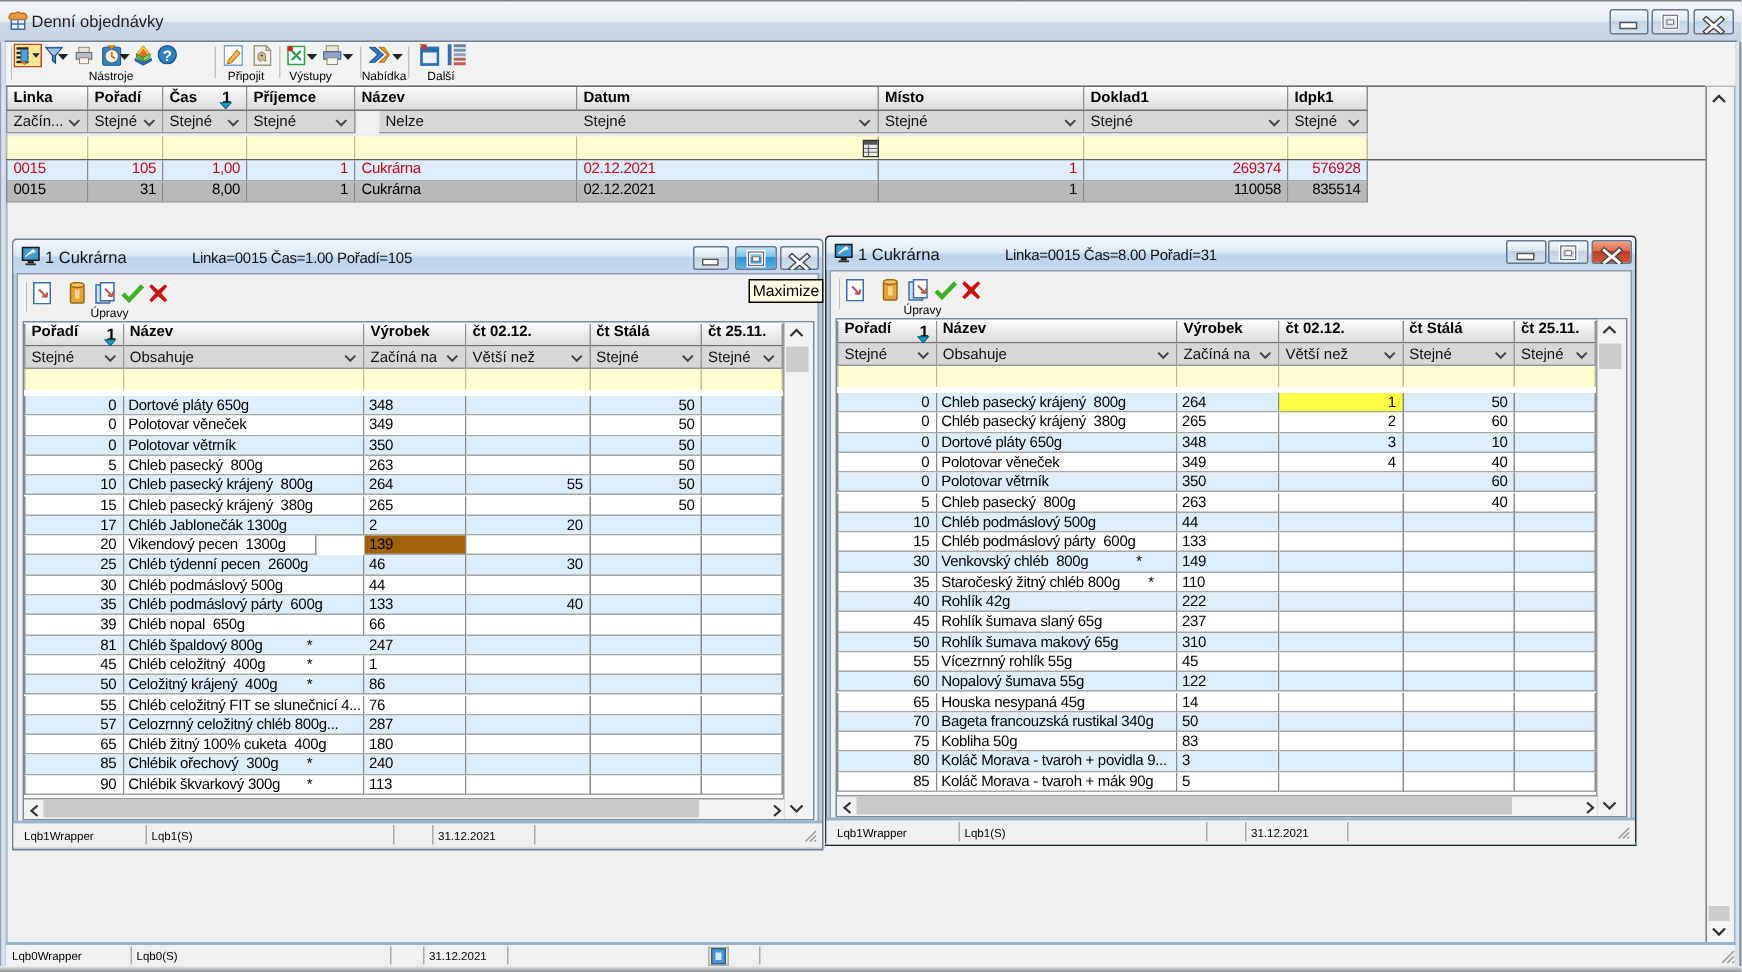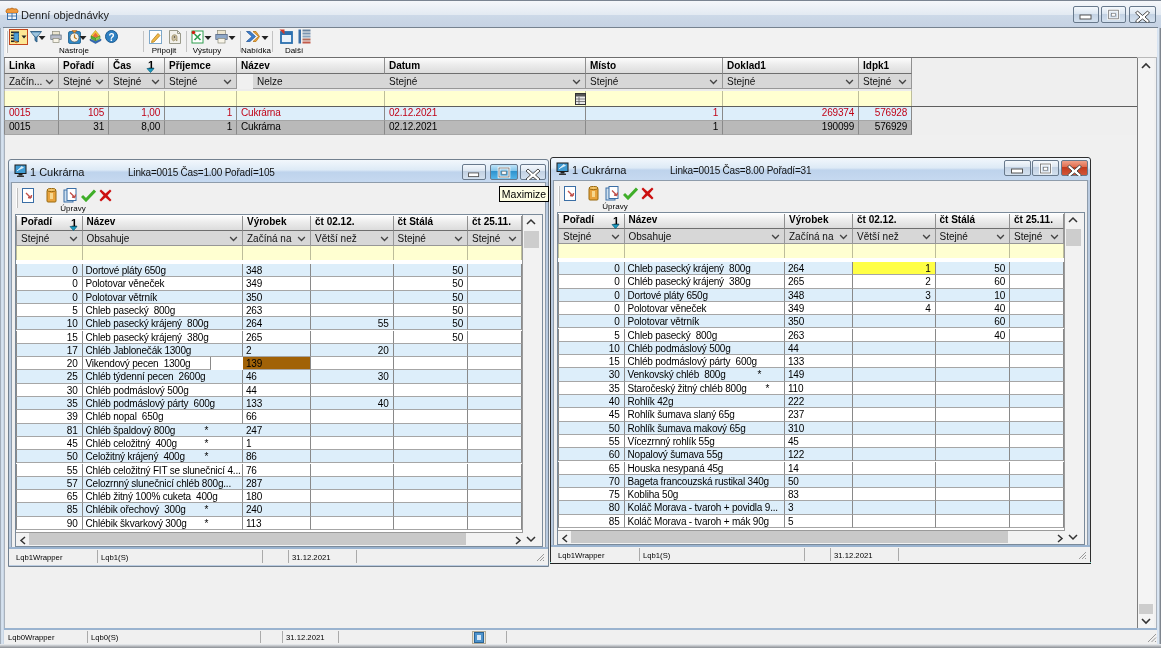--- a/index.html
+++ b/index.html
@@ -211,22 +211,22 @@
 <div class="ab rowcell" style="left:586px;top:107px;width:137px;height:14px;background:#ddeefa;color:#c00418;text-align:right;padding-right:4px;border-right:1px solid #898989;border-bottom:1px solid #a6a6a6;">1</div>
 <div class="ab rowcell" style="left:723px;top:107px;width:136px;height:14px;background:#ddeefa;color:#c00418;text-align:right;padding-right:4px;border-right:1px solid #898989;border-bottom:1px solid #a6a6a6;">269374</div>
 <div class="ab rowcell" style="left:859px;top:107px;width:53px;height:14px;background:#ddeefa;color:#c00418;text-align:right;padding-right:4px;border-right:1px solid #898989;border-bottom:1px solid #a6a6a6;">576928</div>
 <div class="ab rowcell" style="left:4px;top:121px;width:55px;height:14px;background:#b9b9b9;color:#000;text-align:left;padding-left:4px;border-right:1px solid #898989;border-bottom:1px solid #a6a6a6;border-left:1px solid #898989;">0015</div>
 <div class="ab rowcell" style="left:59px;top:121px;width:50px;height:14px;background:#b9b9b9;color:#000;text-align:right;padding-right:4px;border-right:1px solid #898989;border-bottom:1px solid #a6a6a6;">31</div>
 <div class="ab rowcell" style="left:109px;top:121px;width:56px;height:14px;background:#b9b9b9;color:#000;text-align:right;padding-right:4px;border-right:1px solid #898989;border-bottom:1px solid #a6a6a6;">8,00</div>
 <div class="ab rowcell" style="left:165px;top:121px;width:72px;height:14px;background:#b9b9b9;color:#000;text-align:right;padding-right:4px;border-right:1px solid #898989;border-bottom:1px solid #a6a6a6;">1</div>
 <div class="ab rowcell" style="left:237px;top:121px;width:148px;height:14px;background:#b9b9b9;color:#000;text-align:left;padding-left:4px;border-right:1px solid #898989;border-bottom:1px solid #a6a6a6;">Cukrárna</div>
 <div class="ab rowcell" style="left:385px;top:121px;width:201px;height:14px;background:#b9b9b9;color:#000;text-align:left;padding-left:4px;border-right:1px solid #898989;border-bottom:1px solid #a6a6a6;">02.12.2021</div>
 <div class="ab rowcell" style="left:586px;top:121px;width:137px;height:14px;background:#b9b9b9;color:#000;text-align:right;padding-right:4px;border-right:1px solid #898989;border-bottom:1px solid #a6a6a6;">1</div>
-<div class="ab rowcell" style="left:723px;top:121px;width:136px;height:14px;background:#b9b9b9;color:#000;text-align:right;padding-right:4px;border-right:1px solid #898989;border-bottom:1px solid #a6a6a6;">190099</div>
-<div class="ab rowcell" style="left:859px;top:121px;width:53px;height:14px;background:#b9b9b9;color:#000;text-align:right;padding-right:4px;border-right:1px solid #898989;border-bottom:1px solid #a6a6a6;">576929</div>
+<div class="ab rowcell" style="left:723px;top:121px;width:136px;height:14px;background:#b9b9b9;color:#000;text-align:right;padding-right:4px;border-right:1px solid #898989;border-bottom:1px solid #a6a6a6;">110058</div>
+<div class="ab rowcell" style="left:859px;top:121px;width:53px;height:14px;background:#b9b9b9;color:#000;text-align:right;padding-right:4px;border-right:1px solid #898989;border-bottom:1px solid #a6a6a6;">835514</div>
 <div class="ab" style="left:1137px;top:58px;width:1px;height:570px;background:#7e7e7e"></div>
 <div class="ab" style="left:1138px;top:58px;width:16px;height:570px;background:#f4f4f4"></div>
 <svg class="ab" style="left:1141px;top:62px" width="10" height="8" viewBox="0 0 10 8">
     <path d="M1 6 L5 2 L9 6" stroke="#333" stroke-width="1.6" fill="none"></path>
   </svg>
 <div class="ab" style="left:1139px;top:604px;width:14px;height:10px;background:#cdcdcd"></div>
 <svg class="ab" style="left:1141px;top:617px" width="10" height="8" viewBox="0 0 10 8">
     <path d="M1 2 L5 6 L9 2" stroke="#333" stroke-width="1.6" fill="none"></path>
   </svg>
 <div class="ab" style="left:8px;top:159px;width:541px;height:408px;border:1px solid #72808f;border-radius:3px 3px 0 0;background:#bacbe0"></div>
@@ -402,21 +402,21 @@
 <div class="ab rowcell" style="left:311px;top:450.20000000000005px;width:82.5px;height:13.3px;line-height:13.3px;background:#ddeefa;text-align:right;padding-right:4px;border-right:1px solid #898989;border-bottom:1px solid #a6a6a6;"></div>
 <div class="ab rowcell" style="left:393.5px;top:450.20000000000005px;width:74.5px;height:13.3px;line-height:13.3px;background:#ddeefa;text-align:right;padding-right:4px;border-right:1px solid #898989;border-bottom:1px solid #a6a6a6;"></div>
 <div class="ab rowcell" style="left:468px;top:450.20000000000005px;width:54px;height:13.3px;line-height:13.3px;background:#ddeefa;text-align:right;padding-right:4px;border-right:1px solid #898989;border-bottom:1px solid #a6a6a6;"></div>
 <div class="ab rowcell" style="left:16px;top:463.5px;width:66.5px;height:13.3px;line-height:13.3px;background:#fff;text-align:right;padding-right:4px;border-right:1px solid #898989;border-bottom:1px solid #a6a6a6;border-left:1px solid #898989;">55</div>
 <div class="ab rowcell" style="left:82.5px;top:463.5px;width:160.5px;height:13.3px;line-height:13.3px;background:#fff;text-align:left;padding-left:3px;border-right:1px solid #898989;border-bottom:1px solid #a6a6a6;">Chléb celožitný FIT se slunečnicí 4...</div>
 <div class="ab rowcell" style="left:243px;top:463.5px;width:68px;height:13.3px;line-height:13.3px;background:#fff;text-align:left;padding-left:3px;border-right:1px solid #898989;border-bottom:1px solid #a6a6a6;">76</div>
 <div class="ab rowcell" style="left:311px;top:463.5px;width:82.5px;height:13.3px;line-height:13.3px;background:#fff;text-align:right;padding-right:4px;border-right:1px solid #898989;border-bottom:1px solid #a6a6a6;"></div>
 <div class="ab rowcell" style="left:393.5px;top:463.5px;width:74.5px;height:13.3px;line-height:13.3px;background:#fff;text-align:right;padding-right:4px;border-right:1px solid #898989;border-bottom:1px solid #a6a6a6;"></div>
 <div class="ab rowcell" style="left:468px;top:463.5px;width:54px;height:13.3px;line-height:13.3px;background:#fff;text-align:right;padding-right:4px;border-right:1px solid #898989;border-bottom:1px solid #a6a6a6;"></div>
 <div class="ab rowcell" style="left:16px;top:476.8px;width:66.5px;height:13.3px;line-height:13.3px;background:#ddeefa;text-align:right;padding-right:4px;border-right:1px solid #898989;border-bottom:1px solid #a6a6a6;border-left:1px solid #898989;">57</div>
-<div class="ab rowcell" style="left:82.5px;top:476.8px;width:160.5px;height:13.3px;line-height:13.3px;background:#ddeefa;text-align:left;padding-left:3px;border-right:1px solid #898989;border-bottom:1px solid #a6a6a6;">Celozrnný slunečnicí chléb 800g...</div>
+<div class="ab rowcell" style="left:82.5px;top:476.8px;width:160.5px;height:13.3px;line-height:13.3px;background:#ddeefa;text-align:left;padding-left:3px;border-right:1px solid #898989;border-bottom:1px solid #a6a6a6;">Celozrnný celožitný chléb 800g...</div>
 <div class="ab rowcell" style="left:243px;top:476.8px;width:68px;height:13.3px;line-height:13.3px;background:#ddeefa;text-align:left;padding-left:3px;border-right:1px solid #898989;border-bottom:1px solid #a6a6a6;">287</div>
 <div class="ab rowcell" style="left:311px;top:476.8px;width:82.5px;height:13.3px;line-height:13.3px;background:#ddeefa;text-align:right;padding-right:4px;border-right:1px solid #898989;border-bottom:1px solid #a6a6a6;"></div>
 <div class="ab rowcell" style="left:393.5px;top:476.8px;width:74.5px;height:13.3px;line-height:13.3px;background:#ddeefa;text-align:right;padding-right:4px;border-right:1px solid #898989;border-bottom:1px solid #a6a6a6;"></div>
 <div class="ab rowcell" style="left:468px;top:476.8px;width:54px;height:13.3px;line-height:13.3px;background:#ddeefa;text-align:right;padding-right:4px;border-right:1px solid #898989;border-bottom:1px solid #a6a6a6;"></div>
 <div class="ab rowcell" style="left:16px;top:490.1px;width:66.5px;height:13.3px;line-height:13.3px;background:#fff;text-align:right;padding-right:4px;border-right:1px solid #898989;border-bottom:1px solid #a6a6a6;border-left:1px solid #898989;">65</div>
 <div class="ab rowcell" style="left:82.5px;top:490.1px;width:160.5px;height:13.3px;line-height:13.3px;background:#fff;text-align:left;padding-left:3px;border-right:1px solid #898989;border-bottom:1px solid #a6a6a6;">Chléb žitný 100% cuketa&nbsp; 400g</div>
 <div class="ab rowcell" style="left:243px;top:490.1px;width:68px;height:13.3px;line-height:13.3px;background:#fff;text-align:left;padding-left:3px;border-right:1px solid #898989;border-bottom:1px solid #a6a6a6;">180</div>
 <div class="ab rowcell" style="left:311px;top:490.1px;width:82.5px;height:13.3px;line-height:13.3px;background:#fff;text-align:right;padding-right:4px;border-right:1px solid #898989;border-bottom:1px solid #a6a6a6;"></div>
 <div class="ab rowcell" style="left:393.5px;top:490.1px;width:74.5px;height:13.3px;line-height:13.3px;background:#fff;text-align:right;padding-right:4px;border-right:1px solid #898989;border-bottom:1px solid #a6a6a6;"></div>
 <div class="ab rowcell" style="left:468px;top:490.1px;width:54px;height:13.3px;line-height:13.3px;background:#fff;text-align:right;padding-right:4px;border-right:1px solid #898989;border-bottom:1px solid #a6a6a6;"></div>

